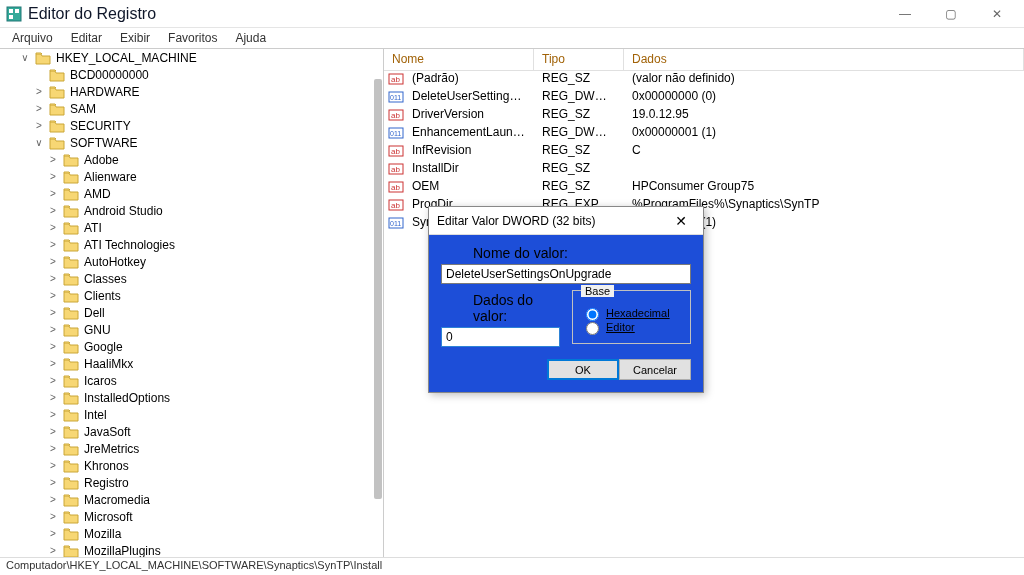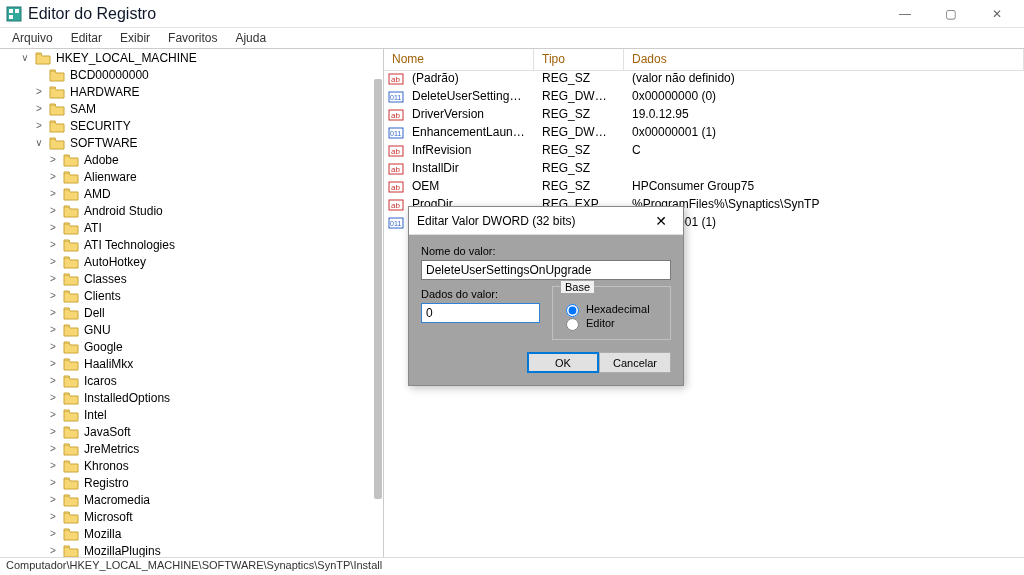--- a/index.html
+++ b/index.html
@@ -26,34 +26,34 @@
   .listpane { flex:1; overflow:auto; }
   .listhead { display:flex; height:22px; background:#fff; border-bottom:1px solid #e0e0e0; position:sticky; top:0; }
   .colh { padding:3px 8px; border-right:1px solid #e0e0e0; color:#a16207; }
   .col-name { width:150px; }
   .col-type { width:90px; }
   .col-data { flex:1; }
   .row { display:flex; height:18px; align-items:flex-start; }
   .cell { padding:0 8px; overflow:hidden; text-overflow:ellipsis; white-space:nowrap; }
   .valicon { width:16px; height:16px; margin-left:4px; flex-shrink:0; }
   .statusbar { position:absolute; bottom:0; left:0; right:0; height:18px; border-top:1px solid #ddd; padding:1px 6px; font-size:11px; color:#333; background:#fff; }
-  .dialog { position:absolute; left:408px; top:206px; width:276px; background:#a3a3a3; border:1px solid #888; box-shadow:2px 2px 8px rgba(0,0,0,.25); }
+  .dialog { position:absolute; left:428px; top:206px; width:276px; background:#1d4ed8; border:1px solid #888; box-shadow:2px 2px 8px rgba(0,0,0,.25); }
   .dialog .dtitle { height:28px; display:flex; align-items:center; padding:0 8px; background:#fff; border-bottom:1px solid #ddd; }
   .dialog .dtitle span { flex:1; }
   .dialog .dclose { width:28px; text-align:center; font-size:14px; }
   .dbody { padding:10px 12px 12px; }
-  .dlabel { font-size:11px; margin-bottom:3px; }
+  .dlabel { font-size:14px; margin-bottom:3px;margin-left:32px; }
   .dinput { width:100%; height:20px; font-size:12px; padding:1px 4px; border:1px solid #7a7a7a; background:#fff; }
   .drow2 { display:flex; margin-top:8px; gap:12px; }
   .dcol { flex:1; }
   .dval { width:96px; }
   .dval .dinput { background:#fff; border:1px solid #2e83d6; }
   .fieldset { border:1px solid #c0c0c0; padding:4px 8px 6px; margin-top:-2px; }
   .fieldset .legend { font-size:11px; position:relative; top:-11px; background:#f0f0f0; padding:0 4px; display:inline-block; }
-  .radiolabel { display:flex; align-items:center; gap:4px; font-size:11px; margin-top:-4px; margin-bottom:2px; }
+  .radiolabel { display:flex; align-items:center; gap:4px; font-size:11px; margin-top:-4px; margin-bottom:2px;text-decoration:underline; }
   .dbuttons { display:flex; justify-content:flex-end; gap:0; margin-top:12px; }
   .dbtn { min-width:72px; height:21px; font-size:11px; background:#e1e1e1; border:1px solid #adadad; }
   .dbtn.primary { border:1px solid #0078d7; box-shadow:inset 0 0 0 1px #0078d7; }
 </style>
 </head>
 <body>
 
 <div class="titlebar">
   <svg class="appicon" viewBox="0 0 16 16">
       <rect x="1" y="1" width="14" height="14" fill="#3a9" stroke="#277"></rect>

